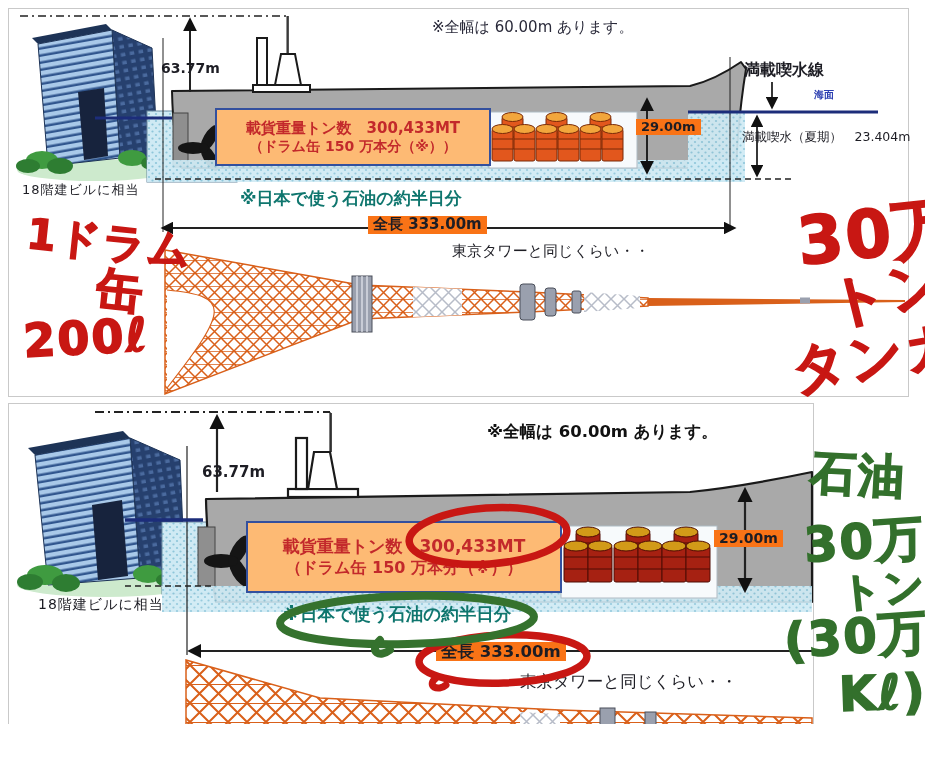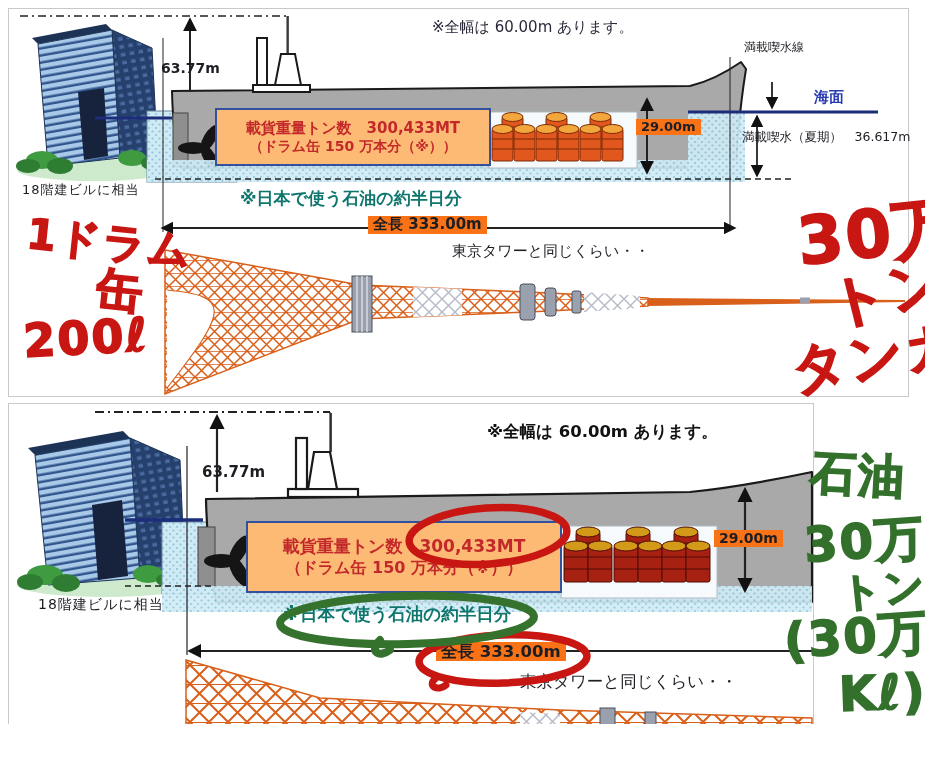--- a/index.html
+++ b/index.html
@@ -219,23 +219,23 @@
   </svg>
 
   <div class="lbl z2" style="left:432px;top:20px;font-size:15px;color:#2a2a3a;">※全幅は 60.00m あります。</div>
   <div class="lbl z2" style="left:161px;top:61px;font-size:14px;font-weight:bold;">63.77m</div>
   <div class="lbl z2" style="left:22px;top:183px;font-size:13px;letter-spacing:1px;">18階建ビルに相当</div>
   <div class="cargo-box z2" style="left:215px;top:108px;width:276px;height:58px;">
     <div style="font-size:15px;">載貨重量トン数　300,433MT</div>
     <div style="font-size:14px;">（ドラム缶 150 万本分（※））</div>
   </div>
   <div class="lbl whitebg z2" style="left:636px;top:119px;font-size:13px;font-weight:bold;">29.00m</div>
-  <div class="lbl z2" style="left:744px;top:41px;font-size:12px;font-weight:normal;">満載喫水線</div>
-  <div class="lbl z2" style="left:814px;top:90px;font-size:15px;font-weight:bold;color:#2a3db0;">海面</div>
-  <div class="lbl z2" style="left:742px;top:130px;font-size:12.5px;">満載喫水（夏期）　36.617m</div>
+  <div class="lbl z2" style="left:744px;top:62px;font-size:16px;font-weight:bold;">満載喫水線</div>
+  <div class="lbl z2" style="left:814px;top:90px;font-size:10px;font-weight:bold;color:#2a3db0;">海面</div>
+  <div class="lbl z2" style="left:742px;top:130px;font-size:12.5px;">満載喫水（夏期）　23.404m</div>
   <div class="lbl red z2" style="left:240px;top:190px;font-size:17px;">※日本で使う石油の約半日分</div>
   <div class="lbl whitebg z2" style="left:368px;top:216px;font-size:15px;font-weight:bold;">全長 333.00m</div>
   <div class="lbl z2" style="left:452px;top:244px;font-size:15px;">東京タワーと同じくらい・・</div>
 
   <div class="lbl z2" style="left:487px;top:423px;font-size:16.5px;font-weight:bold;color:#111;">※全幅は 60.00m あります。</div>
   <div class="lbl z2" style="left:202px;top:465px;font-size:15px;font-weight:bold;">63.77m</div>
   <div class="lbl z2" style="left:38px;top:597px;font-size:14px;letter-spacing:1px;">18階建ビルに相当</div>
   <div class="cargo-box z2" style="left:246px;top:521px;width:316px;height:72px;border-width:2.5px;">
     <div style="font-size:17px;">載貨重量トン数　300,433MT</div>
     <div style="font-size:16px;">（ドラム缶 150 万本分（※））</div>

